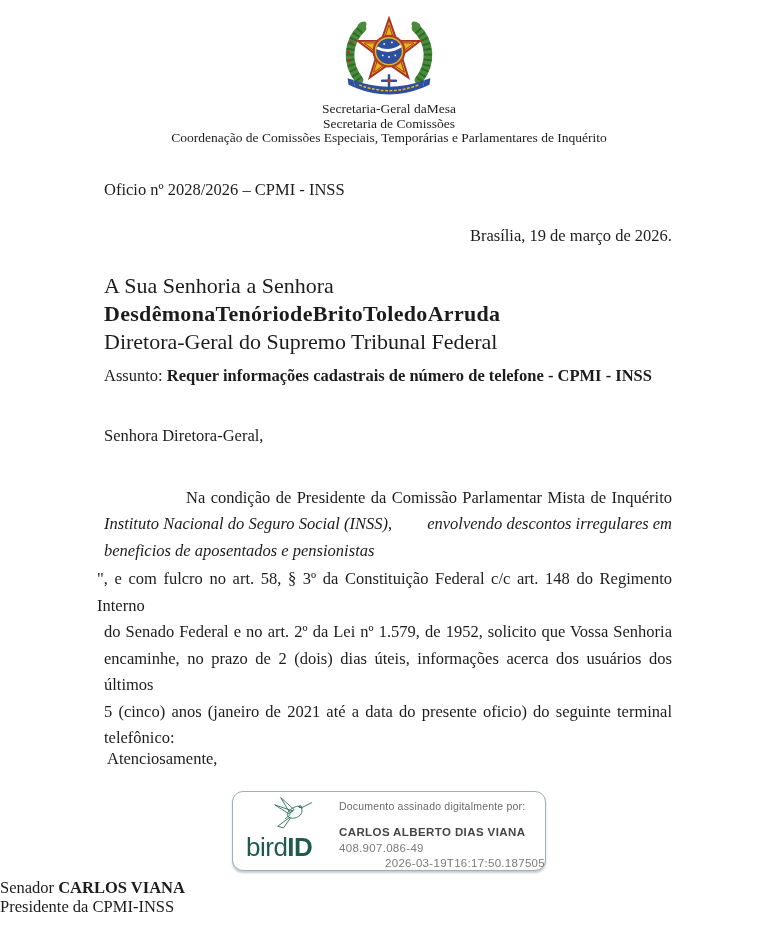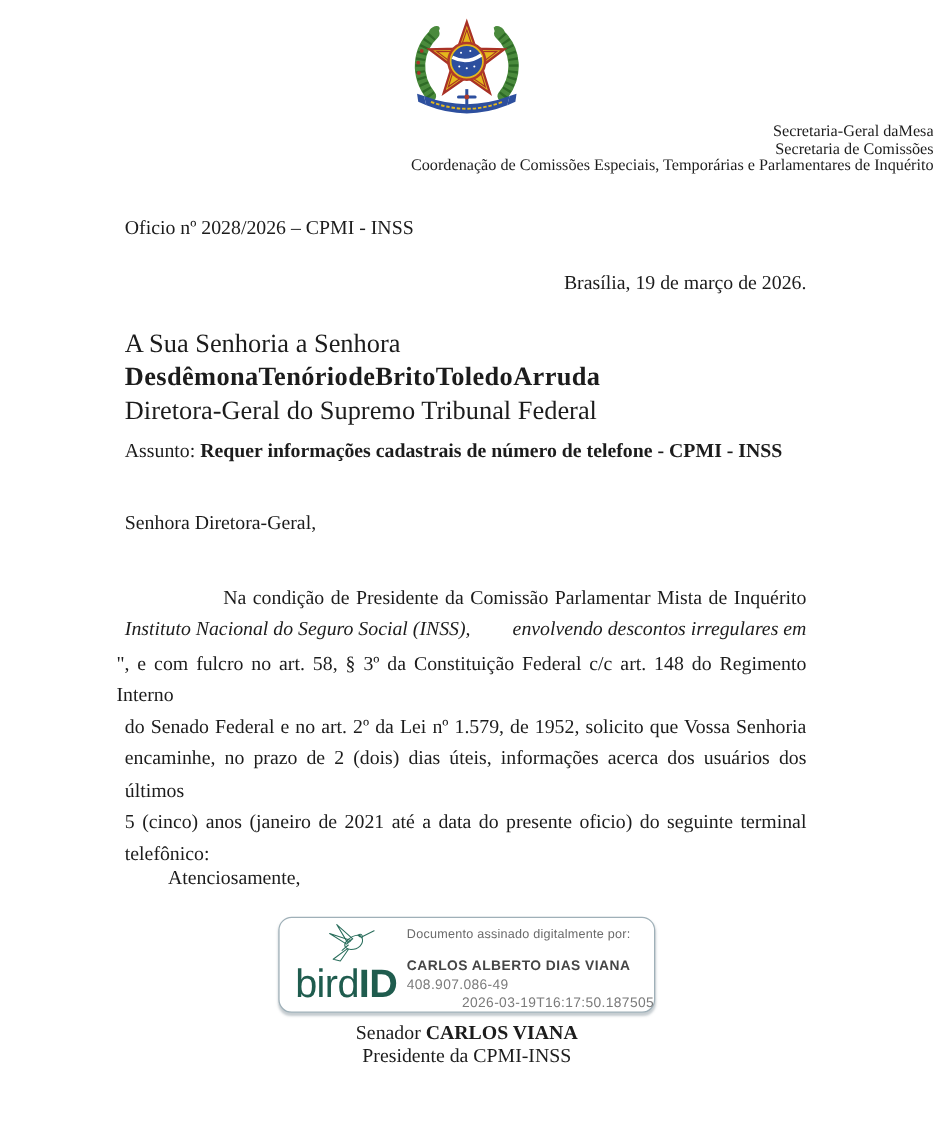--- a/index.html
+++ b/index.html
@@ -6,21 +6,21 @@
   html, body { margin: 0; padding: 0; background: #ffffff; }
   .page {
     width: 778px; height: 951px; background: #ffffff; position: relative;
     font-family: "Liberation Serif", "DejaVu Serif", serif;
     color: #1c1c1c; overflow: hidden;
   }
   .content { padding: 0 106px 0 104px; }
 
   
   .emblem-wrap { text-align: center; padding-top: 12px; line-height: 0; }
-  .org { text-align: right; font-size: 13.5px; line-height: 14.6px; margin-top: 4px; color: #1d1d1d; }
+  .org { text-align: center; font-size: 13.5px; line-height: 14.6px; margin-top: 4px; color: #1d1d1d; }
 
   
   .ref  { margin-top: 33px; font-size: 16.5px; line-height: 22px; }
   .date { margin-top: 24px; font-size: 16.5px; line-height: 22px; text-align: right; }
 
   
   .addr { margin-top: 25px; font-size: 22px; line-height: 28px; }
   .addr .bold-name { font-weight: bold; letter-spacing: 0.3px; }
   .assunto { margin-top: 6px; font-size: 16.5px; line-height: 28px; }
   .assunto b { font-weight: bold; }
@@ -28,45 +28,45 @@
 
   
   .body-par { margin-top: 35px; font-size: 16.5px; line-height: 26.5px; }
   .body-par2 { margin-top: 2px; font-size: 16.5px; line-height: 26.5px; }
   .bline { text-align: justify; text-align-last: justify; }
   .bline-plain { text-align: left; text-align-last: left; }
   .indent1 { padding-left: 82px; }
   .quoteline { margin-left: -7px; }
   .it { font-style: italic; }
   .splitline { display: flex; justify-content: space-between; font-style: italic; }
-  .closing { margin-top: -4px; font-size: 16.5px; line-height: 21px; padding-left: 3px; margin-left: 33px; }
+  .closing { margin-top: -4px; font-size: 16.5px; line-height: 21px; padding-left: 3px; }
 
   
   .stamp {
     width: 314px; height: 80px; margin: 22px auto 0;
     border: 1.5px solid #9fb0b8; border-radius: 11px;
     box-shadow: 0 2px 2px rgba(90,110,120,0.35);
     display: flex; align-items: stretch; background: #fff;
     font-family: "Liberation Sans", "DejaVu Sans", sans-serif;
   }
   .brand { width: 106px; position: relative; }
   .brand svg.bird { position: absolute; left: 34px; top: 4px; }
   .brand-text {
     position: absolute; left: 13px; top: 40px;
-    font-size: 33px; letter-spacing: -0.5px; color: #1f5c4e; line-height: 30px;
+    font-size: 26px; letter-spacing: -0.5px; color: #1f5c4e; line-height: 30px;
   }
   .brand-text .bt-bold { font-weight: bold; }
   .stamp-info { flex: 1; padding-top: 8px; }
   .stamp-label { font-size: 10.5px; color: #6a6a6a; line-height: 13px; letter-spacing: 0.2px; }
   .stamp-name  { margin-top: 12px; font-size: 11.5px; font-weight: bold; color: #454545; letter-spacing: 0.4px; line-height: 14px; }
   .stamp-id    { margin-top: 3px; font-size: 11.5px; color: #7a7a7a; line-height: 13px; letter-spacing: 0.3px; }
   .stamp-ts    { margin-top: 2px; font-size: 11.5px; color: #7a7a7a; line-height: 13px; letter-spacing: 0.3px; text-align: right; }
 
   
-  .signoff { margin-top: 7px; text-align: center; font-size: 16.5px; line-height: 19px; }
+  .signoff { margin-top: 7px; font-size: 16.5px; line-height: 19px; }
   .signoff .bold { font-weight: bold; }
 </style>
 </head>
 <body>
 
 <div class="page">
 
   <div class="emblem-wrap">
     <svg width="106" height="86" viewBox="0 0 110 88" xmlns="http://www.w3.org/2000/svg">
 
@@ -124,20 +124,21 @@
     <div class="assunto"><span>Assunto: </span><b>Requer informações cadastrais de número de telefone - CPMI - INSS</b></div>
 
     <div class="greeting">Senhora Diretora-Geral,</div>
 
     <div class="body-par">
       <div class="bline indent1">Na condição de Presidente da Comissão Parlamentar Mista de Inquérito</div>
       <div class="splitline">
           <span>Instituto Nacional do Seguro Social (INSS),</span>
           <span>envolvendo descontos irregulares em</span>
         </div>
+      <div class="bline-plain it">beneficios de aposentados e pensionistas</div>
     </div>
 
     <div class="body-par2">
       <div class="bline quoteline">", e com fulcro no art. 58, § 3º da Constituição Federal c/c art. 148 do Regimento Interno</div>
       <div class="bline">do Senado Federal e no art. 2º da Lei nº 1.579, de 1952, solicito que Vossa Senhoria</div>
       <div class="bline">encaminhe, no prazo de 2 (dois) dias úteis, informações acerca dos usuários dos últimos</div>
       <div class="bline">5 (cinco) anos (janeiro de 2021 até a data do presente oficio) do seguinte terminal</div>
       <div class="bline-plain">telefônico:</div>
     </div>
 

